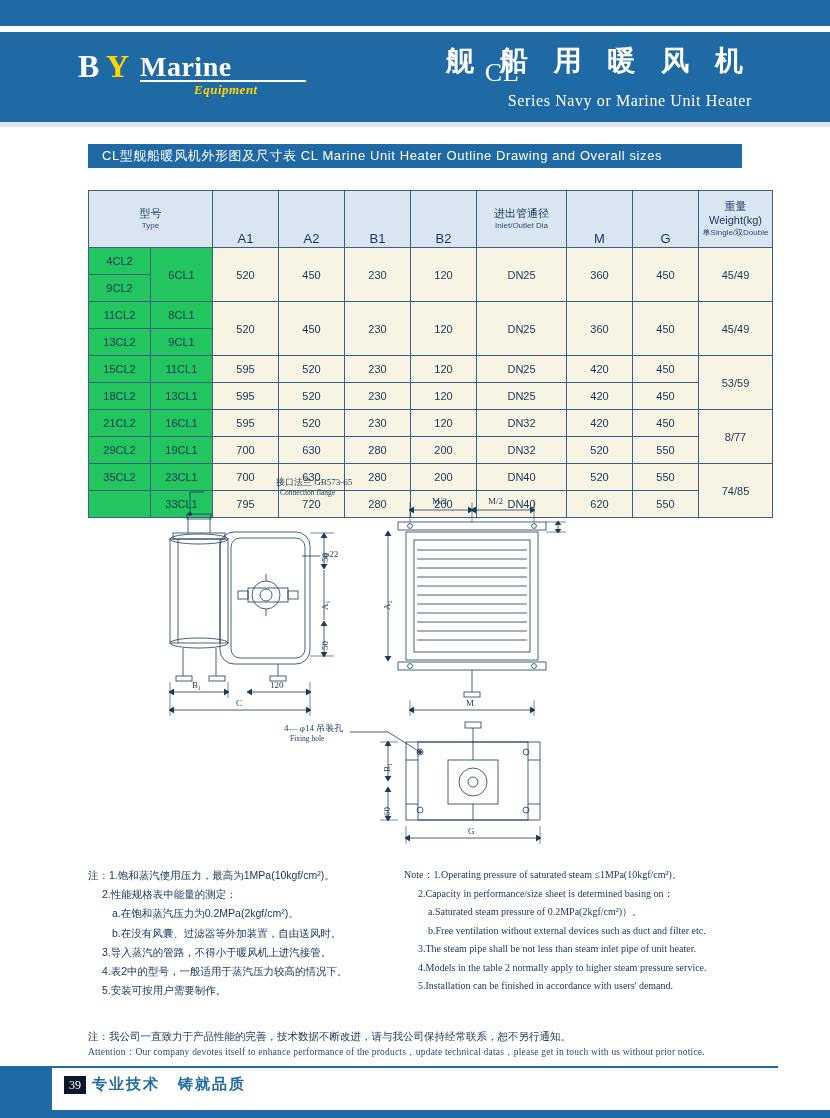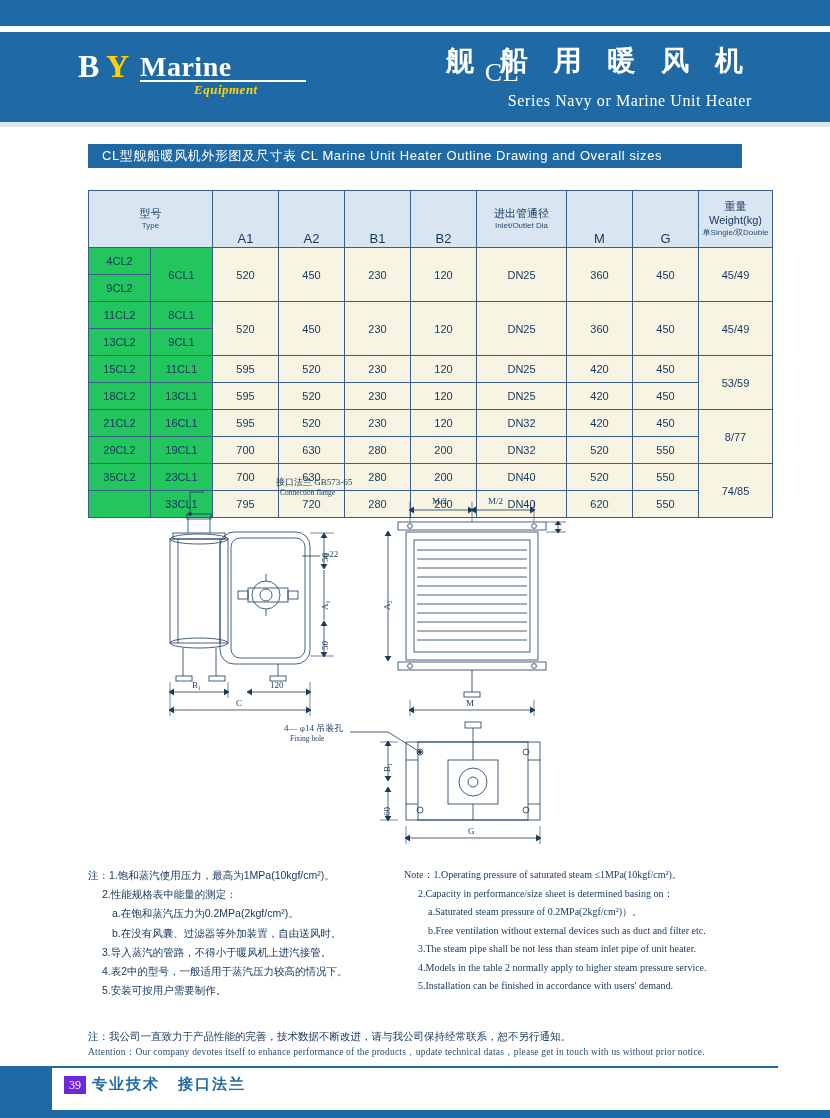--- a/index.html
+++ b/index.html
@@ -256,21 +256,21 @@
     top: 1066px;
     height: 2px;
     background: #1f6aa5;
   }
   .page-num {
     position: absolute;
     left: 64px;
     top: 1076px;
     width: 22px;
     height: 18px;
-    background: #6d28d9;
+    background: #0f172a;
     color: #fff;
     font-size: 12px;
     text-align: center;
     line-height: 18px;
     font-family: "Liberation Serif", serif;
   }
   .footer-slogan {
     position: absolute;
     left: 92px;
     top: 1075px;
@@ -686,16 +686,16 @@
   <div class="attention">
     <p>注：我公司一直致力于产品性能的完善，技术数据不断改进，请与我公司保持经常联系，恕不另行通知。</p>
     <p class="en">Attention：Our company devotes itself to enhance performance of the products，update technical datas，please get in touch with us without prior notice.</p>
   </div>
 
   <div class="footer-rule"></div>
   <div class="leftbar"></div>
   <div class="bottombar"></div>
   <div class="page-num">39</div>
   <div class="footer-slogan">
-    <span>专业技术</span><span class="s2">接口法兰</span>
+    <span>专业技术</span><span class="s2">铸就品质</span>
   </div>
 
 </div>
 
 </body></html>

